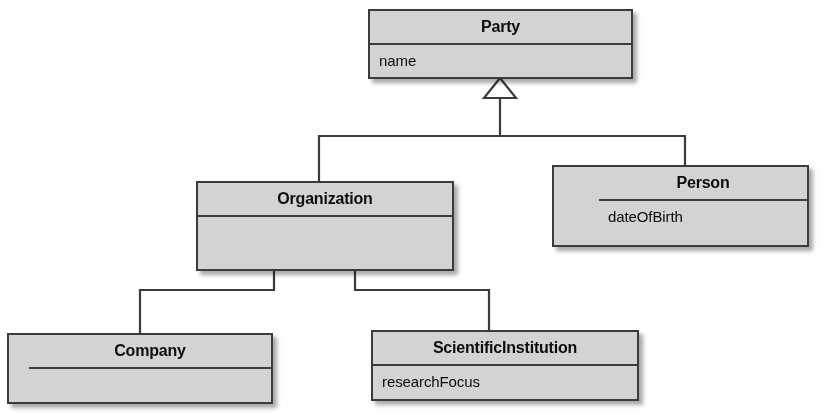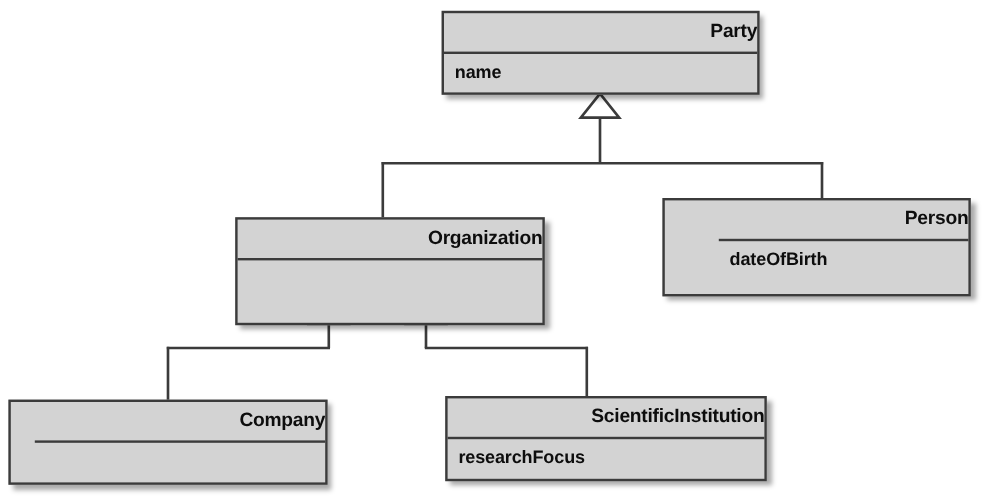--- a/index.html
+++ b/index.html
@@ -36,34 +36,33 @@
     background: #d3d3d3;
     border: 2px solid #3b3b3b;
     box-shadow: 4px 4px 4px rgba(0,0,0,0.34);
     display: flex;
     flex-direction: column;
   }
   .uml-class-name {
     box-sizing: border-box;
     height: 34px;
     line-height: 32px;
-    text-align: right;
+    text-align: center;
     font-weight: bold;
     font-size: 16px;
     color: #0d0d0d;
     border-bottom: 2px solid #3b3b3b;
     letter-spacing: -0.2px;
     overflow: hidden;
     white-space: nowrap;
   }
   .uml-class-attrs {
     box-sizing: border-box;
     flex: 1 1 auto;
     padding: 5px 0 0 9px;
-    font-weight: bold;
   }
   .uml-attr {
     font-size: 15px;
     line-height: 21px;
     color: #0d0d0d;
     white-space: nowrap;
     letter-spacing: -0.1px;
   }
 </style>
 </head>

